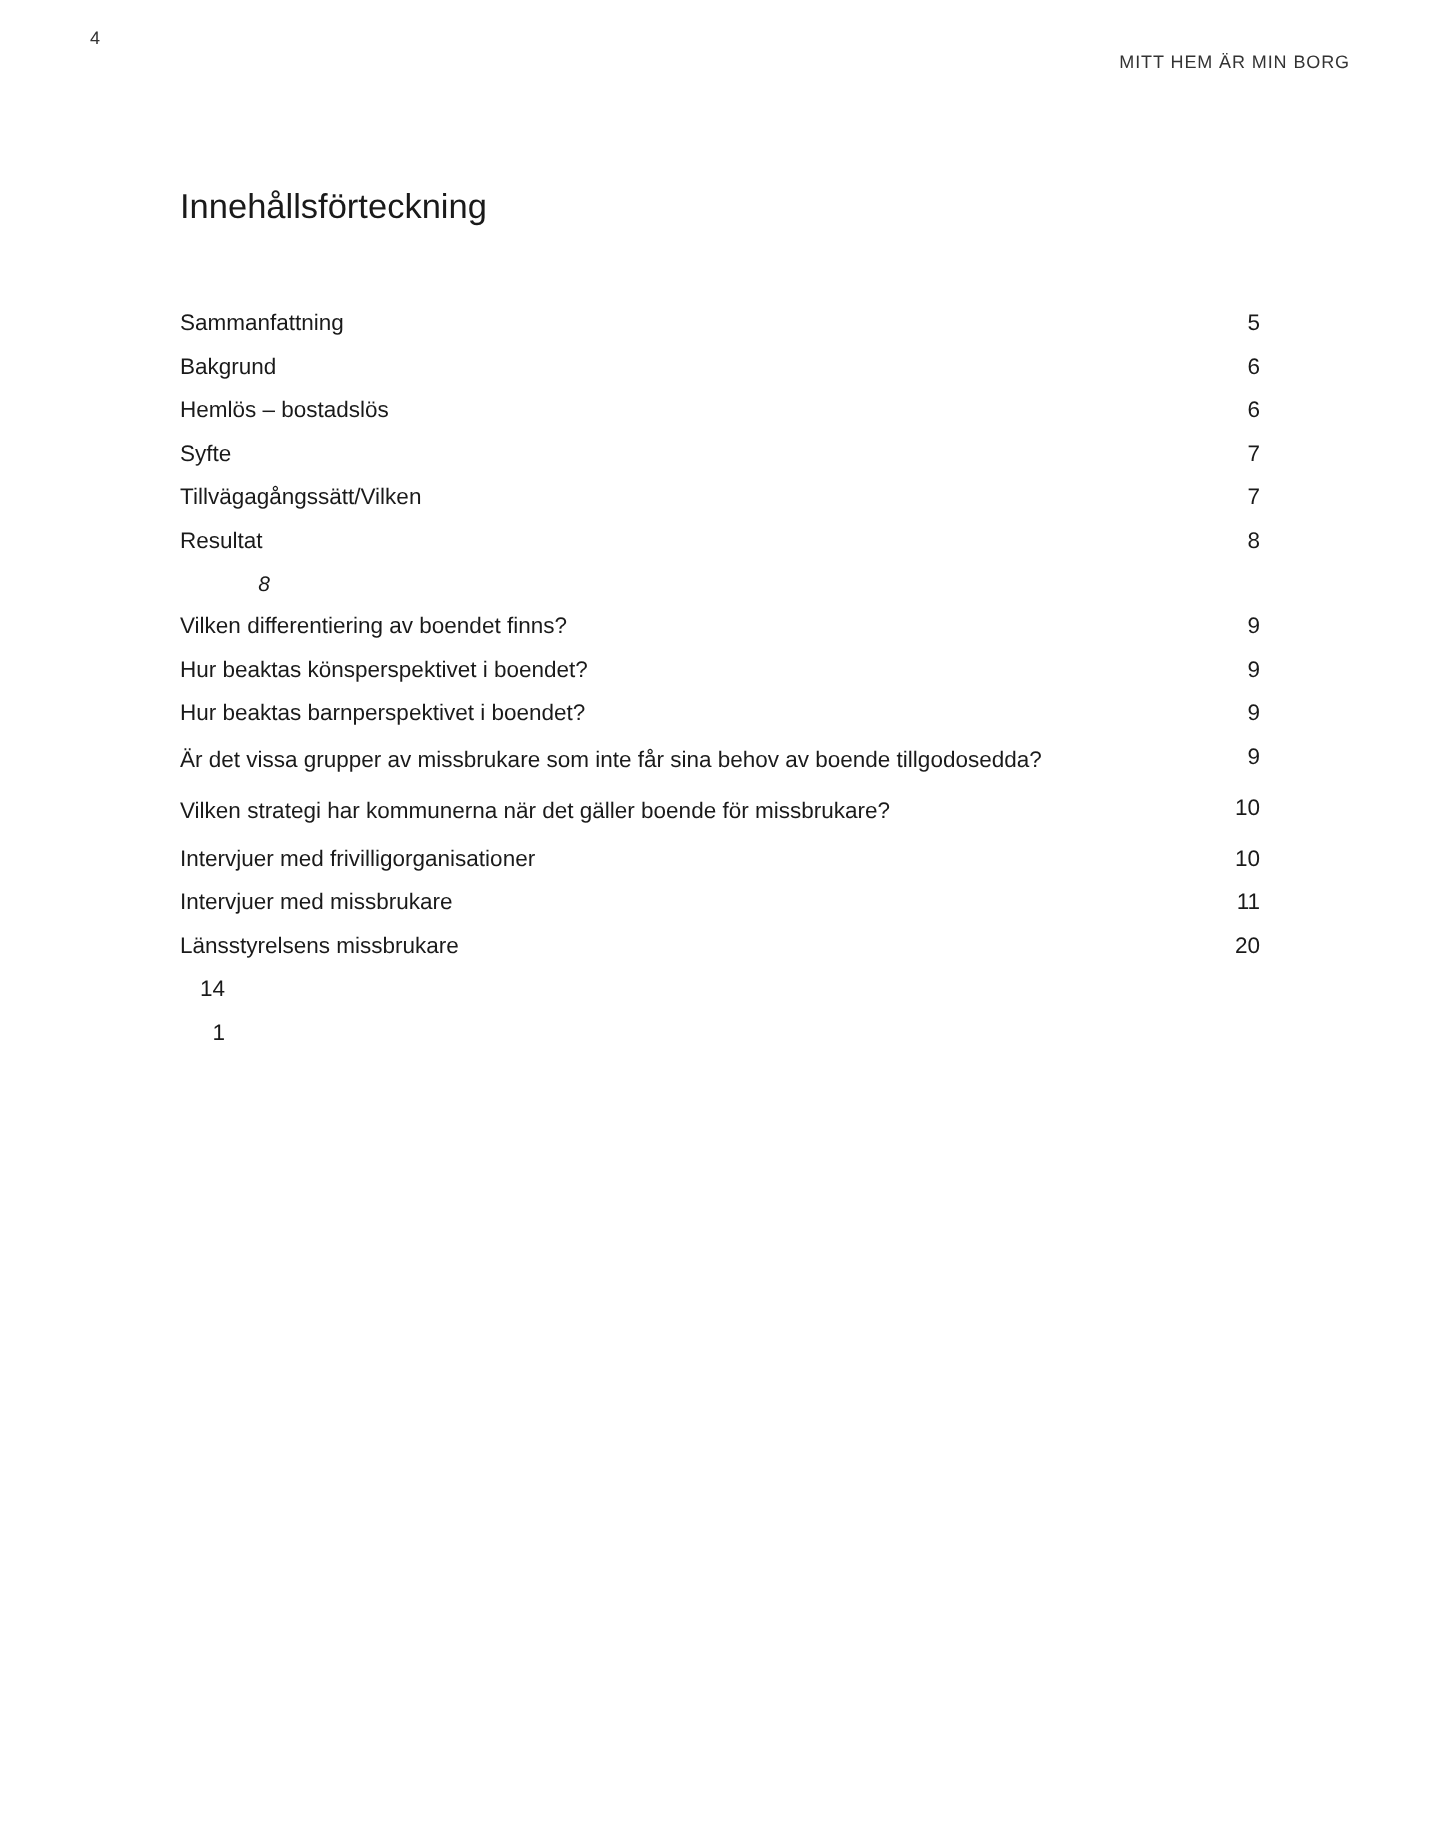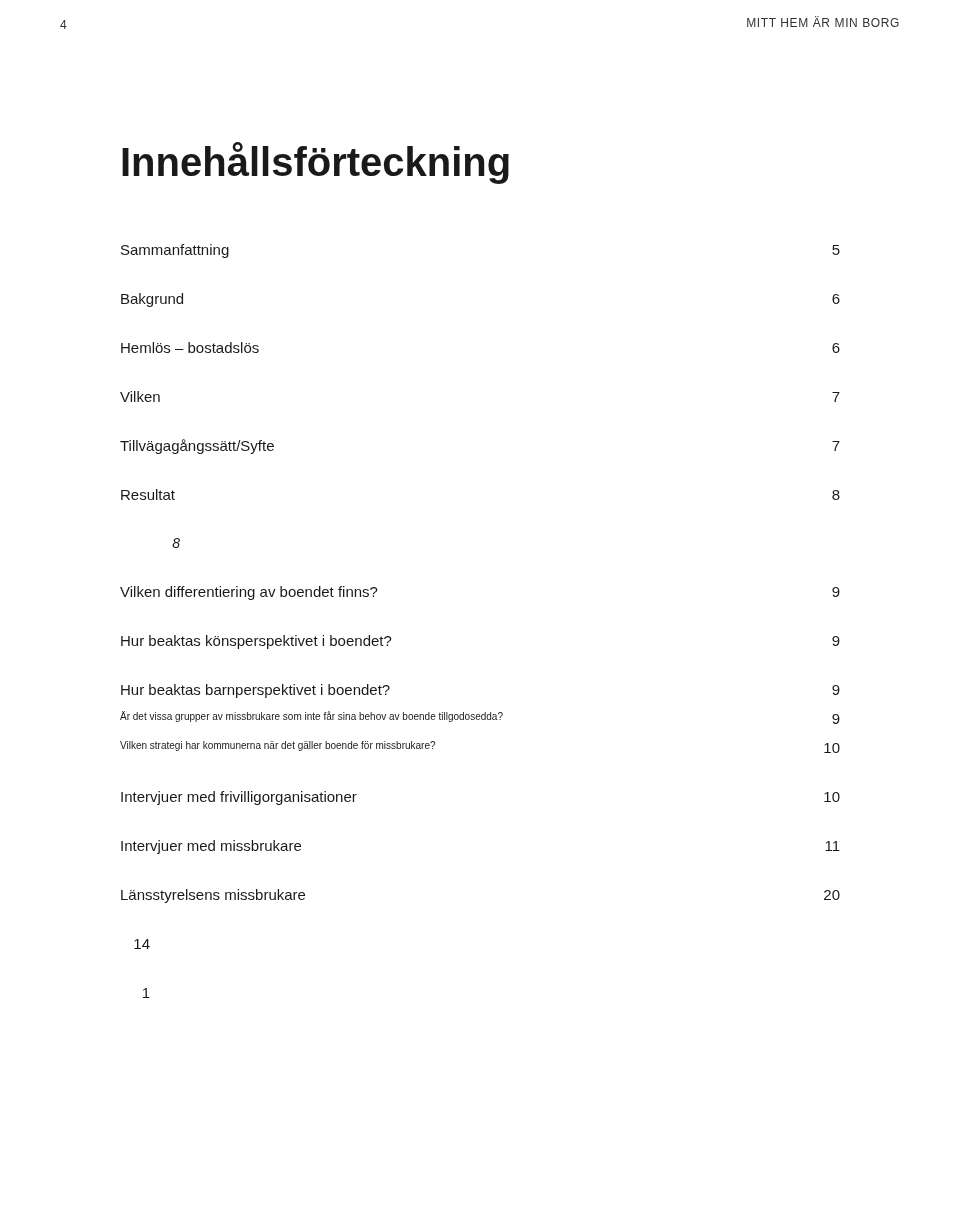--- a/index.html
+++ b/index.html
@@ -20,53 +20,52 @@
     .page {
       width: 960px;
       min-height: 1217px;
       background: #ffffff;
       position: relative;
       padding: 60px 120px 80px 120px;
     }
 
     .header {
       position: absolute;
-      top: 16px;
+      top: 34px;
       right: 60px;
       font-size: 12px;
       font-family: Arial, Helvetica, sans-serif;
       color: #333333;
       letter-spacing: 0.05em;
     }
 
     .page-number {
       position: absolute;
       top: 18px;
       left: 60px;
       font-size: 12px;
       font-family: Arial, Helvetica, sans-serif;
       color: #333333;
     }
 
     .title {
-      font-size: 40px;
-      font-weight: bold;
-      color: #1a1a1a;
-      margin-top: 80px;
+      font-size: 23px;
+      font-weight: normal;
+      color: #1a1a1a;
+      margin-top: 64px;
       margin-bottom: 50px;
       font-family: Arial, Helvetica, sans-serif;
     }
 
     .toc-row {
       display: flex;
       justify-content: space-between;
       align-items: flex-end;
       margin-bottom: 0px;
       padding: 6px 0;
-      margin-top: 20px;
     }
 
     .toc-row.sub-item {
       padding-left: 30px;
     }
 
     .toc-label {
       font-size: 15px;
       color: #1a1a1a;
       font-family: Arial, Helvetica, sans-serif;
@@ -93,21 +92,21 @@
     }
 
     .multi-line-row {
       display: flex;
       justify-content: space-between;
       align-items: flex-start;
       padding: 6px 0;
     }
 
     .multi-line-label {
-      font-size: 10px;
+      font-size: 15px;
       color: #1a1a1a;
       font-family: Arial, Helvetica, sans-serif;
       flex: 1;
       padding-right: 20px;
       line-height: 1.45;
     }
 
     .multi-line-number {
       font-size: 15px;
       color: #1a1a1a;
@@ -135,25 +134,25 @@
       </div>
       <div class="toc-row">
         <div class="toc-label">Bakgrund</div>
         <div class="toc-number">6</div>
       </div>
       <div class="toc-row">
         <div class="toc-label">Hemlös – bostadslös</div>
         <div class="toc-number">6</div>
       </div>
       <div class="toc-row">
-        <div class="toc-label">Vilken</div>
+        <div class="toc-label">Syfte</div>
         <div class="toc-number">7</div>
       </div>
       <div class="toc-row">
-        <div class="toc-label">Tillvägagångssätt/Syfte</div>
+        <div class="toc-label">Tillvägagångssätt/Vilken</div>
         <div class="toc-number">7</div>
       </div>
       <div class="toc-row">
         <div class="toc-label">Resultat</div>
         <div class="toc-number">8</div>
       </div>
       <div class="toc-row sub-item">
         <div class="toc-number">8</div>
       </div>
       <div class="toc-row">

